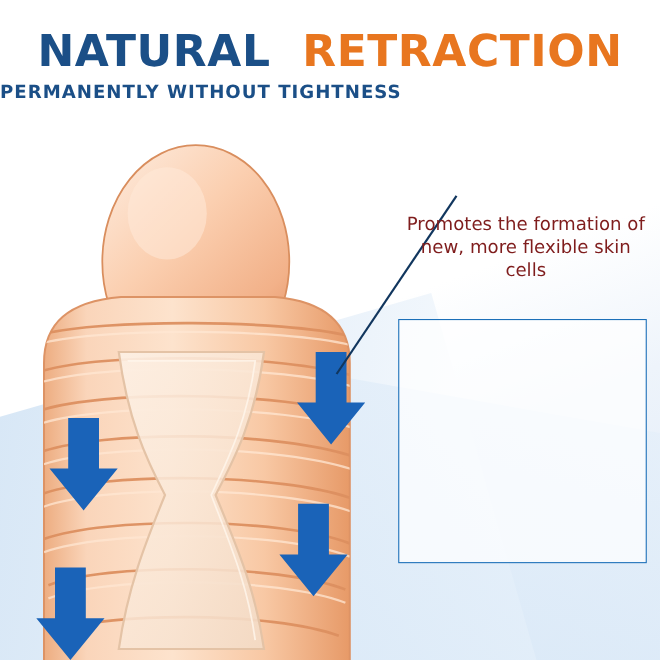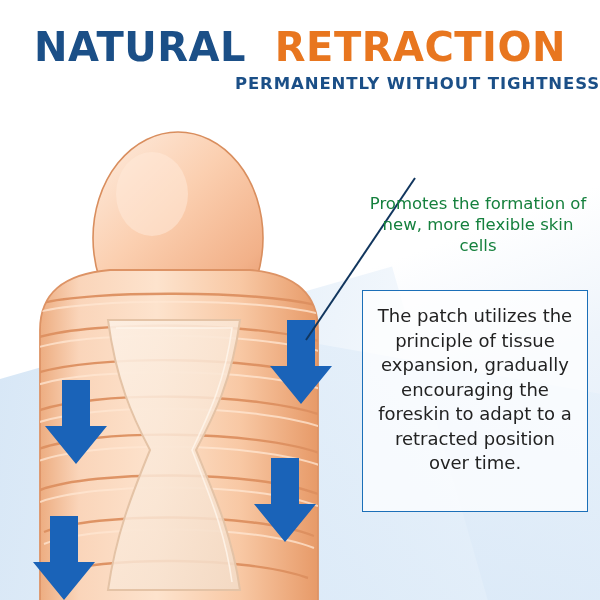--- a/index.html
+++ b/index.html
@@ -62,21 +62,21 @@
     letter-spacing: .5px;
     white-space: nowrap;
   }
   .title .w1 { color: #1b4f87; }
   .title .w2 { color: #e8761f; }
   .subtitle {
     position: absolute;
     top: 64px;
     left: 0;
     width: 600px;
-    text-align: right;
+    text-align: left;
     font-size: 16.5px;
     font-weight: bold;
     letter-spacing: .9px;
     color: #1b4f87;
     white-space: nowrap;
   }
 
   
   .illus {
     position: absolute;
@@ -97,21 +97,21 @@
     font-size: 25px;
     line-height: 29px;
     font-weight: normal;
   }
   .callout-sub {
     position: absolute;
     left: 362px;
     top: 183px;
     width: 232px;
     text-align: center;
-    color: #15803d;
+    color: #7f1d1d;
     font-size: 16.5px;
     line-height: 21px;
   }
 
   
   .box {
     position: absolute;
     left: 362px;
     top: 280px;
     width: 226px;
@@ -221,15 +221,14 @@
     </g>
   </svg>
 
   <svg class="leader">
     <line x1="415" y1="168" x2="306" y2="330" stroke="#11365e" stroke-width="2"></line>
   </svg>
 
   <div class="callout-sub">Promotes the formation of new, more flexible skin cells</div>
 
   <div class="box"></div>
-  <div class="box-text">The patch utilizes the principle of tissue expansion, gradually encouraging the foreskin to adapt to a retracted position over time.</div>
 
 </div>
 
 </body></html>

